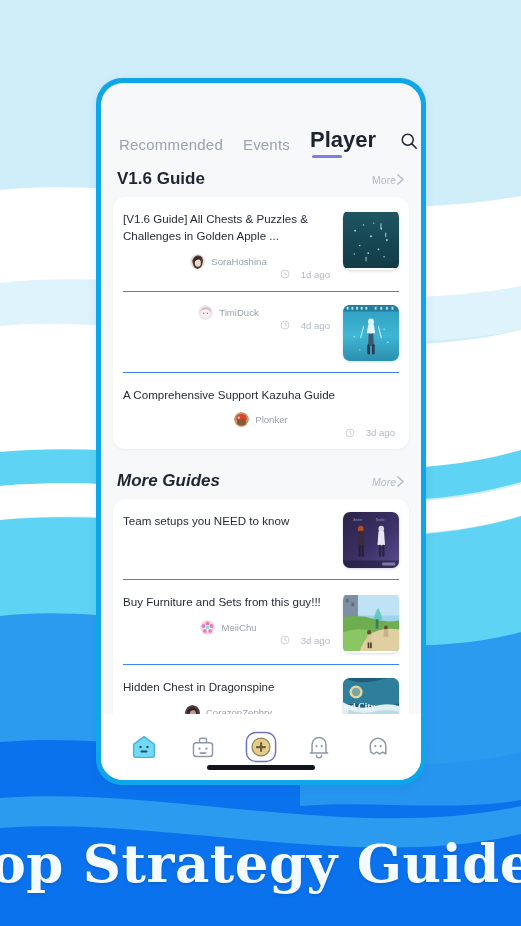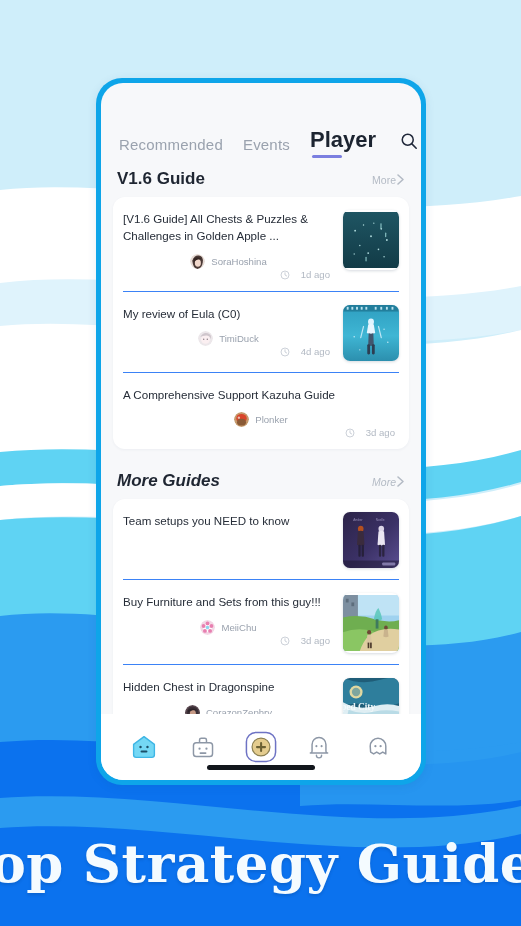--- a/index.html
+++ b/index.html
@@ -82,21 +82,21 @@
     font-size:11.6px; color:#262d38; line-height:1.5;
     margin-bottom:9px;
   }
   .row-meta{ display:flex; align-items:center;flex-direction:column; }
   .author{ display:flex; align-items:center; gap:6px; }
   .avatar{
     width:15px;height:15px;border-radius:50%;
     flex:0 0 auto; overflow:hidden; display:block;
   }
   .author-name{ font-size:9.6px; color:#9aa2ae; }
-  .time{ display:flex; align-items:flex-end; gap:11px; margin-left:auto; padding-right:4px;}
+  .time{ display:flex; align-items:center; gap:11px; margin-left:auto; padding-right:4px;}
   .time-label{ font-size:9.6px; color:#b2b9c3; }
 
   .thumb{
     width:56px;height:56px;border-radius:7px;flex:0 0 auto;
     overflow:hidden; display:block;
     box-shadow:0 1px 3px rgba(30,50,80,.18);
   }
   .row.tall .thumb{ height:60px; }
 
   
@@ -230,21 +230,20 @@
             <g fill="#9fdada" opacity=".75">
               <rect x="40" y="12" width="1.4" height="6" rx=".7"></rect>
               <rect x="45" y="22" width="1.4" height="5" rx=".7"></rect>
               <rect x="24" y="48" width="1.4" height="5" rx=".7"></rect>
             </g>
           </svg>
         </div>
 
         <div class="row">
           <div class="row-main">
-            <div class="row-title">My review of Eula (C0)</div>
             <div class="row-meta">
               <div class="author">
                 <svg class="avatar" viewBox="0 0 20 20">
                   <circle cx="10" cy="10" r="10" fill="#ece7ea"></circle>
                   <circle cx="10" cy="11" r="6" fill="#fbeff1"></circle>
                   <path d="M3,8 q4,-7 10,-5 q6,2 4,8 q-1,-5 -6,-5 q-5,0 -8,2z" fill="#cfc6cc"></path>
                   <circle cx="7.6" cy="11" r="1" fill="#8d8189"></circle>
                     <circle cx="12.4" cy="11" r="1" fill="#8d8189"></circle>
                 </svg>
                 <span class="author-name">TimiDuck</span>

